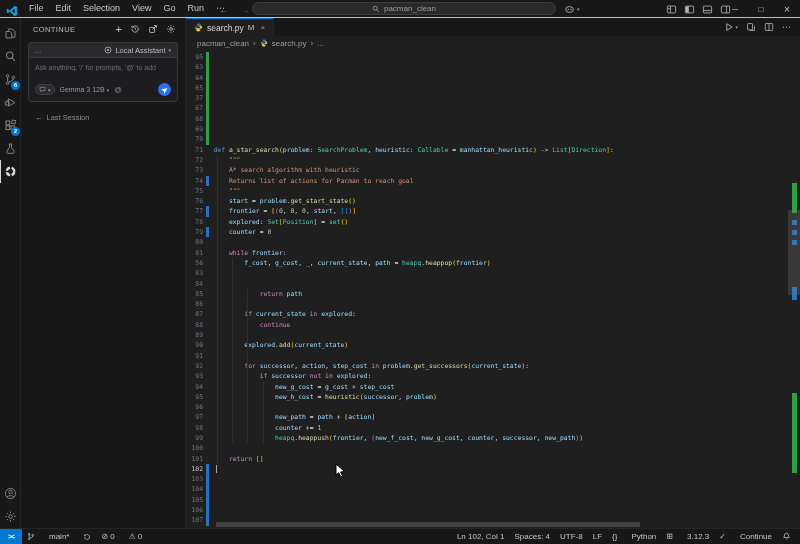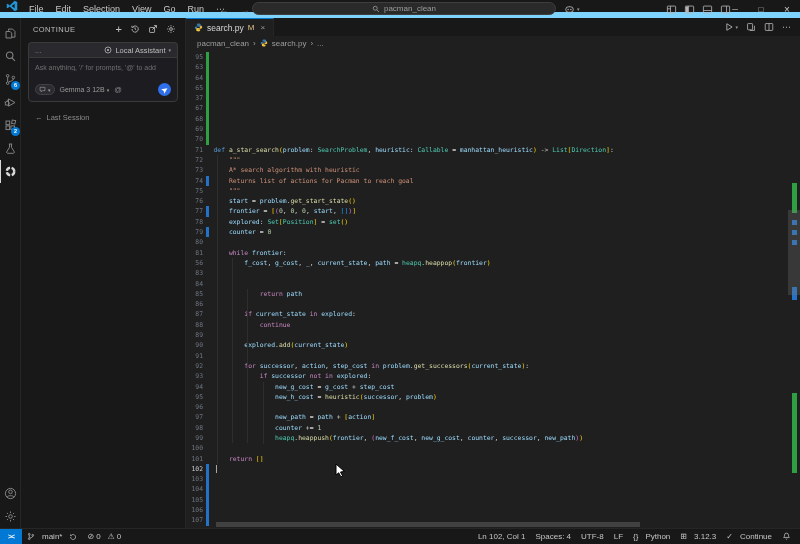--- a/index.html
+++ b/index.html
@@ -1,21 +1,21 @@
 <!DOCTYPE html>
 <html style="--accent: #0078d4; --badge: #0078d4; --send: #2f6feb; --git-added: #2ea043; --git-modified: #2472c8; --kw: #569cd6; --ct: #c586c0; --fn: #dcdcaa; --cl: #4ec9b0; --vr: #9cdcfe; --st: #ce9178; --nu: #b5cea8; --tx: #cccccc; --b1: #ffd700; --b2: #da70d6; --b3: #179fff;"><head>
 <meta charset="utf-8">
 <style>
   *{box-sizing:border-box;margin:0;padding:0}
   html,body{width:800px;height:544px;overflow:hidden}
   body{background:#1f1f1f;font-family:"Liberation Sans",sans-serif;color:#ccc;-webkit-font-smoothing:antialiased}
   .window{position:relative;width:800px;height:544px;display:flex;flex-direction:column}
 
   
-  .titlebar{flex:0 0 18px;height:18px;background:#181818;display:flex;align-items:flex-start;position:relative;font-size:9px;color:#ccc;border-bottom:6px solid #7dd3fc}
+  .titlebar{flex:0 0 18px;height:18px;background:#181818;display:flex;align-items:flex-end;position:relative;font-size:9px;color:#ccc;border-bottom:1px solid #7dd3fc}
   .logo{display:flex;align-items:center;padding:0 5px 0 6px}
   .menus{display:flex}
   .menu{padding:0 6px;line-height:18px;color:#c8c8c8;cursor:default}
   .nav{position:absolute;left:219px;top:0;height:18px;display:flex;align-items:center;gap:11px;font-size:10px}
   .nav .back{color:#9a9a9a}.nav .fwd{color:#565656}
   .searchbox{position:absolute;left:252px;top:2px;width:304px;height:13px;background:#2a2a2a;border:1px solid #3e3e3e;border-radius:7px;display:flex;align-items:center;justify-content:center;gap:4px;color:#9d9d9d;font-size:8px}
   .copilot{position:absolute;left:564px;top:0;height:18px;display:flex;align-items:center;gap:2px;color:#b5b5b5}
   .layouticons{position:absolute;left:666px;top:0;height:18px;display:flex;align-items:center;gap:7px;color:#b5b5b5}
   .wincontrols{position:absolute;right:0;top:0;height:18px;display:flex}
   .winbtn{width:26px;height:18px;display:flex;align-items:center;justify-content:center;color:#c5c5c5;font-size:8px}
@@ -69,21 +69,21 @@
   .caret{position:absolute;left:30px;top:415px;width:1px;height:8px;background:#a6a6a6}
   .mouse{position:absolute;left:149px;top:413px;z-index:5}
   .overview{position:absolute;right:0;top:0;width:12px;height:100%}
   .om{position:absolute;right:3px;width:5px}
   .vthumb{position:absolute;right:0;top:160px;width:12px;height:85px;background:rgba(121,121,121,.28)}
   .hscroll{position:absolute;left:30px;bottom:1px;width:424px;height:5px;background:rgba(121,121,121,.38)}
 
   
   .statusbar{flex:0 0 16px;height:16px;background:#181818;border-top:1px solid #262626;display:flex;align-items:center;font-size:8px;color:#c5c5c5}
   .remote{width:22px;height:100%;background:var(--accent,#0078d4);color:#fff;display:flex;align-items:center;justify-content:center;font-size:7px;font-weight:bold;letter-spacing:-1px}
-  .sb-item{display:flex;align-items:center;gap:7px;padding:0 5px;height:100%}
+  .sb-item{display:flex;align-items:center;gap:14px;padding:0 5px;height:100%}
   .sb-right{margin-left:auto;display:flex;align-items:center;padding-right:4px}
   .g1{display:flex;align-items:center;gap:2px}
   svg{display:block}
 </style>
 </head>
 <body>
 
 <div class="window">
 
   <div class="titlebar">

